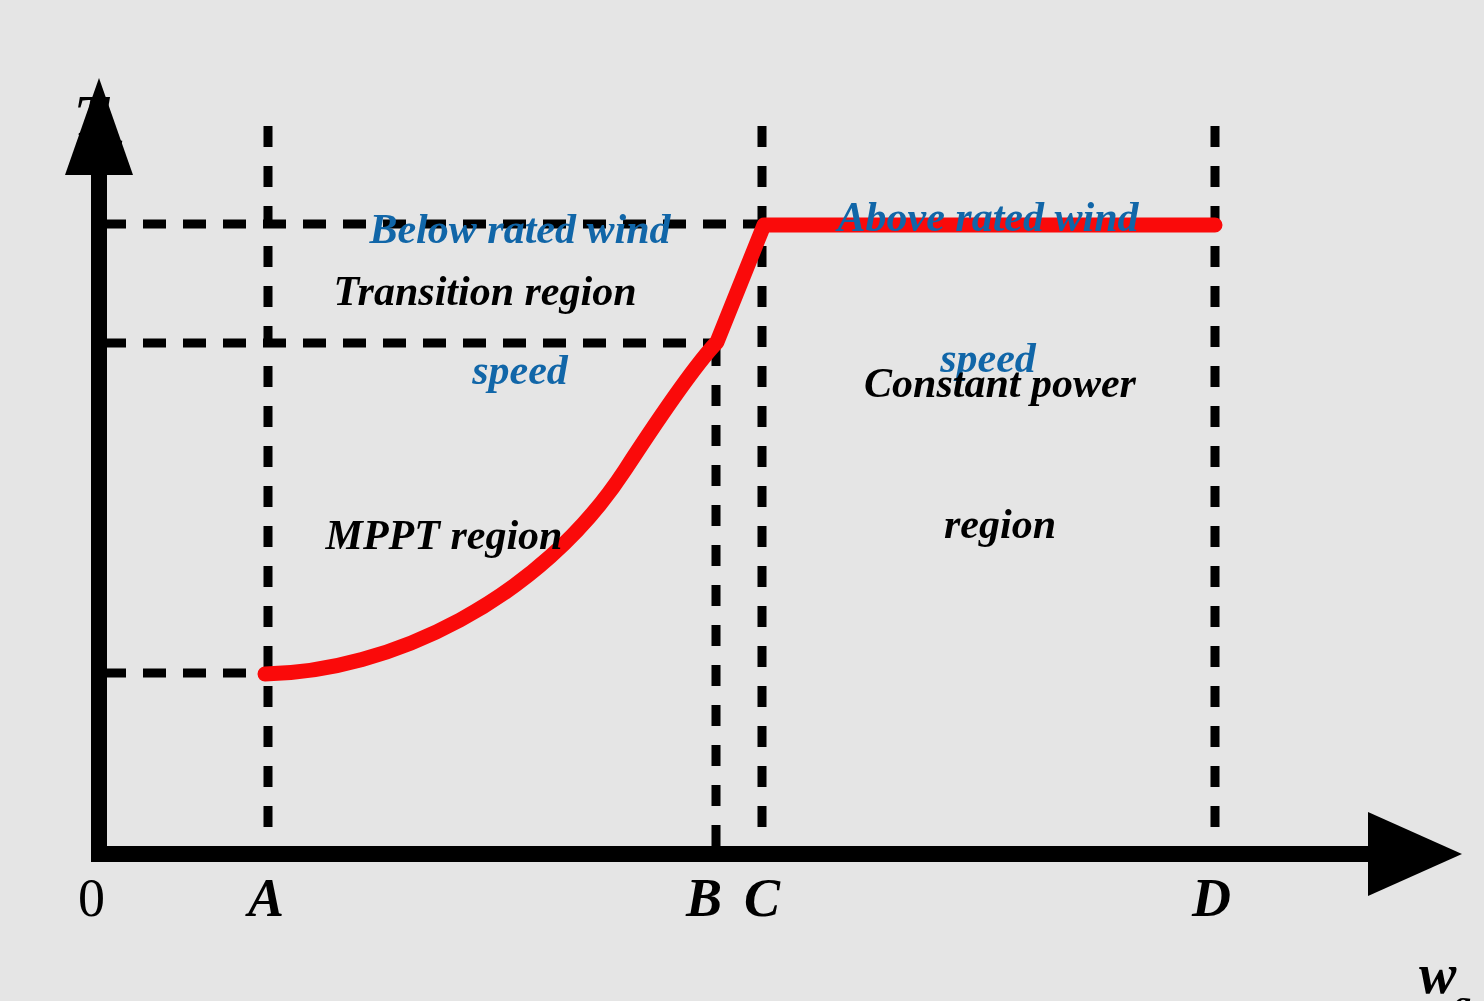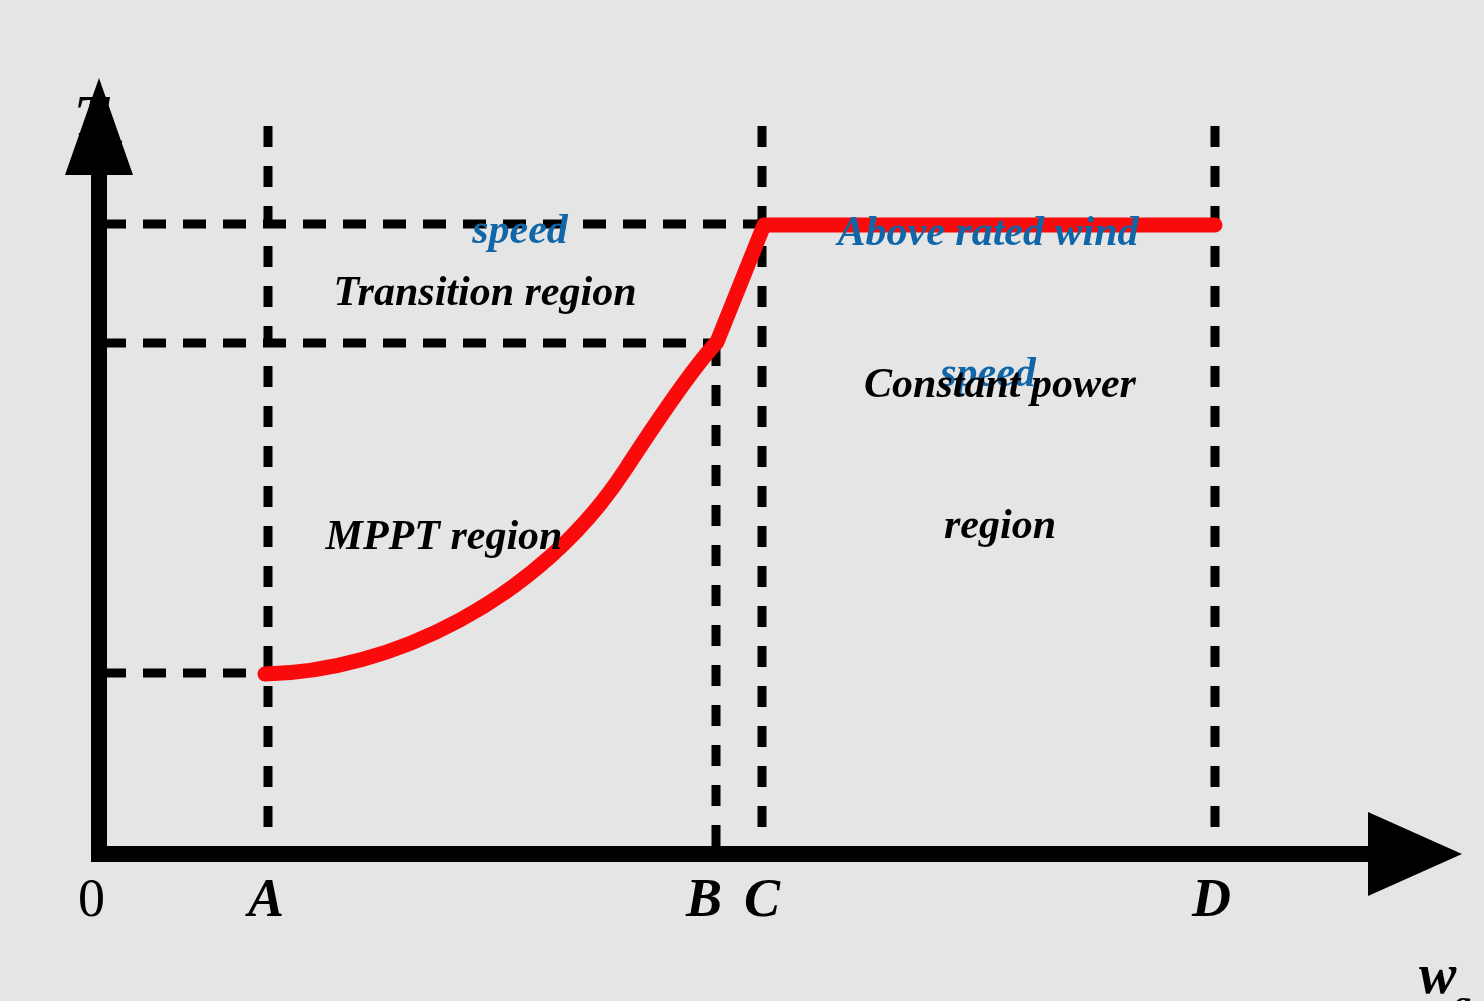--- a/index.html
+++ b/index.html
@@ -118,24 +118,25 @@
   </div>
 
   <div class="lbl tick-label zero" style="left:78px; top:868px;">0</div>
 
   <div class="lbl tick-label" style="left:248px; top:868px;">A</div>
   <div class="lbl tick-label" style="left:686px; top:868px;">B</div>
   <div class="lbl tick-label" style="left:744px; top:868px;">C</div>
   <div class="lbl tick-label" style="left:1192px; top:868px;">D</div>
 
   <div class="lbl region-label blue wide" style="left:310px; top:112px;">
+    <div>Below rated wind</div>
     <div>speed</div>
   </div>
 
-  <div class="lbl region-label blue wide" style="left:778px; top:114px;">
+  <div class="lbl region-label blue wide" style="left:778px; top:100px;">
     <div>Above rated wind</div>
     <div>speed</div>
   </div>
 
   <div class="lbl region-label" style="left:295px; top:268px; width:380px;">Transition region</div>
 
   <div class="lbl region-label wide" style="left:790px; top:266px;text-align:center;">
     <div>Constant power</div>
     <div>region</div>
   </div>

